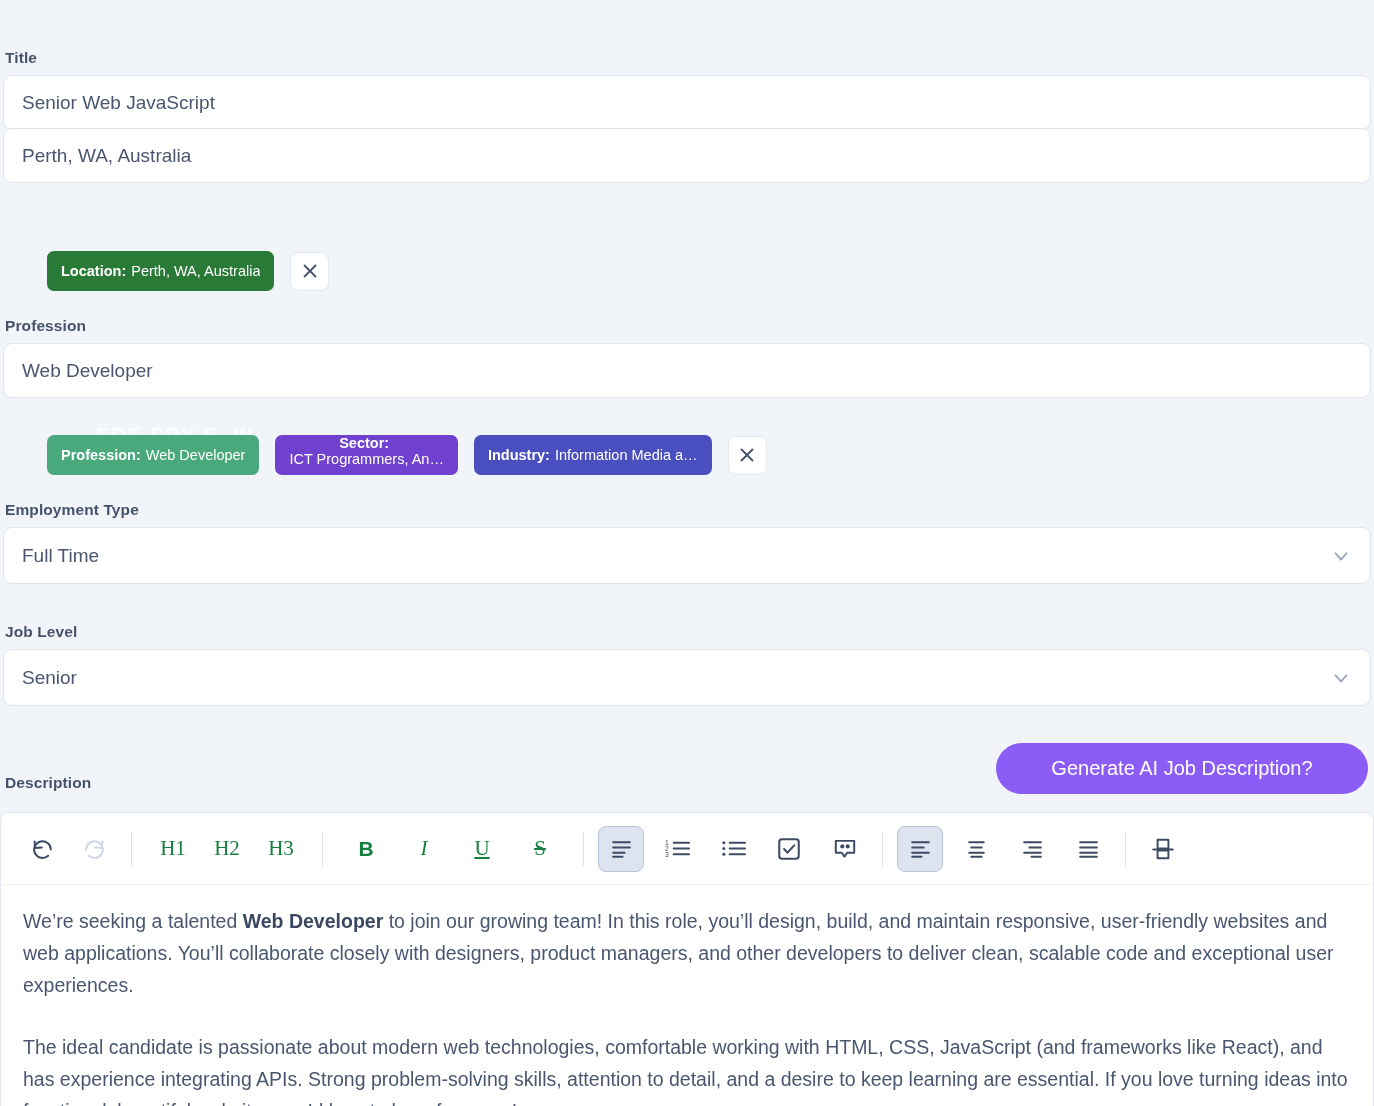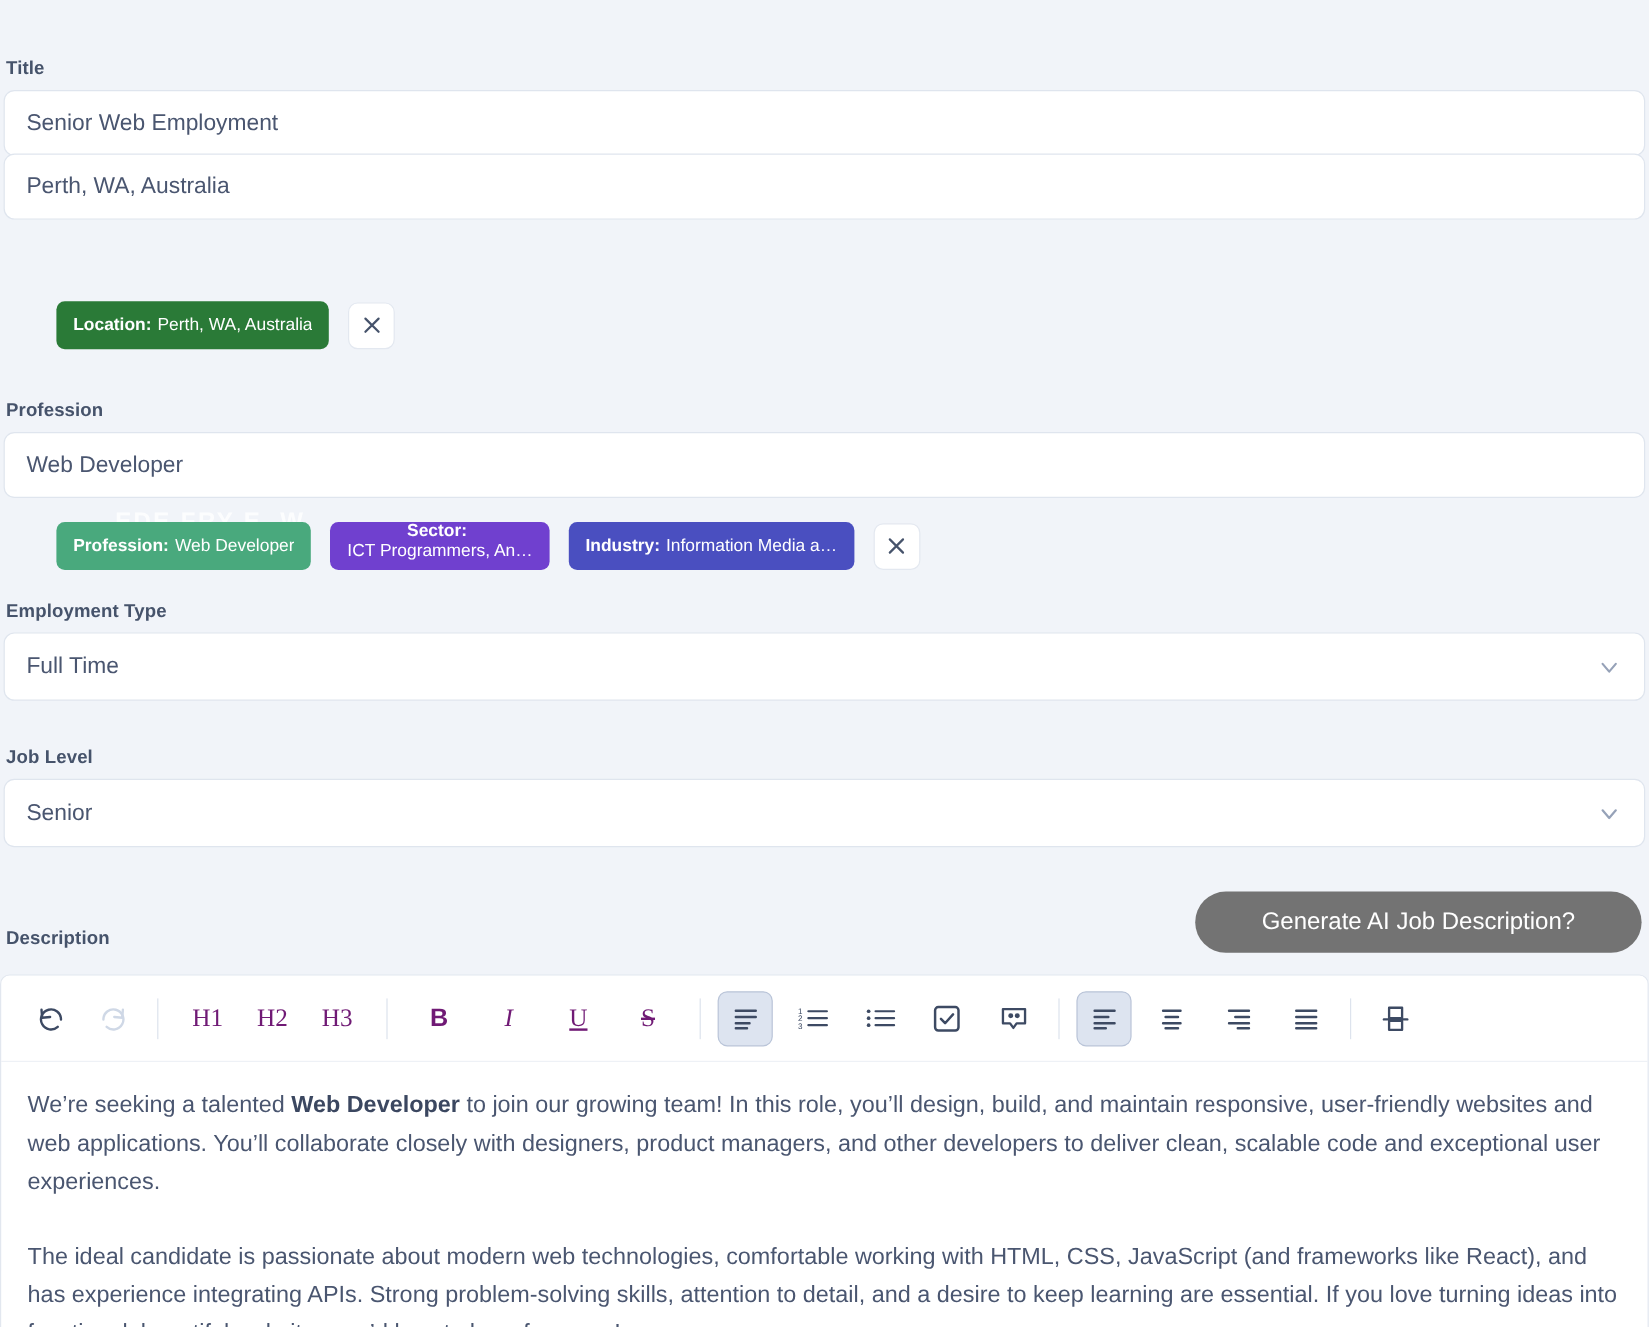--- a/index.html
+++ b/index.html
@@ -85,21 +85,21 @@
     opacity: .85;
     pointer-events: none;
   }
 
   .ai-btn {
     position: absolute;
     right: 6px;
     top: 743px;
     width: 372px;
     height: 51px;
-    background: #737373;
+    background: #8b5cf6;
     border: none;
     border-radius: 26px;
     color: #ffffff;
     font-size: 20px;
     font-family: "Liberation Sans", sans-serif;
     cursor: pointer;
   }
 
   .editor {
     position: absolute;
@@ -121,21 +121,21 @@
     display: flex; align-items: center; justify-content: center;
     border-radius: 8px;
     cursor: pointer;
     color: #3d4a63;
     background: transparent;
     border: none;
     flex: none;
   }
   .tb-btn.active { background: #dde4f0; border: 1px solid #b9c4d8; }
   .tb-btn.disabled { color: #cfd8e6; }
-  .tb-txt { font-size: 21px; color: #701a75; font-family: "Liberation Serif", serif; }
+  .tb-txt { font-size: 21px; color: #15803d; font-family: "Liberation Serif", serif; }
   .tb-txt.b { font-weight: 700; font-size: 21px; font-family: "Liberation Sans", sans-serif;}
   .tb-txt.i { font-style: italic; font-family: "Liberation Serif", serif; }
   .tb-txt.u { text-decoration: underline; }
   .tb-txt.s { text-decoration: line-through; }
   .sep { width: 1px; height: 34px; background: #dde3ed; margin: 0 14px; flex: none; }
   .gap { width: 10px; flex: none; }
   .gap-sm { width: 6px; flex: none; }
 
   .doc {
     padding: 20px 22px 0 22px;
@@ -151,21 +151,21 @@
   .row { position: absolute; left: 3px; }
 </style>
 </head>
 <body>
 
 <div class="page">
 
   <div class="row" style="top:6px;margin-top:43px;">
     <label class="field-label">Title</label>
     <div class="text-input">
-      <span>Senior Web Employment</span>
+      <span>Senior Web JavaScript</span>
     </div>
   </div>
 
   <div class="row" style="top:128px;">
     <div class="text-input">
       <span>Perth, WA, Australia</span>
     </div>
   </div>
 
   <div class="row tag-row" style="top:251px;">
@@ -173,21 +173,21 @@
       <b>Location:</b>
       <span class="val">Perth, WA, Australia</span>
     </div>
     <div class="x-btn">
       <svg class="chev" viewBox="0 0 24 24" fill="none" stroke="#46536b" stroke-width="2" stroke-linecap="round">
         <path d="M6 6 L18 18 M18 6 L6 18"></path>
       </svg>
     </div>
   </div>
 
-  <div class="row" style="top:317px;margin-top:17px;">
+  <div class="row" style="top:317px;">
     <label class="field-label">Profession</label>
     <div class="text-input">
       <span>Web Developer</span>
     </div>
   </div>
 
   <div class="ghost-text">EDE FRY E, W</div>
 
   <div class="row tag-row" style="top:435px;">
     <div class="tag" style="background:#49a97d;">

